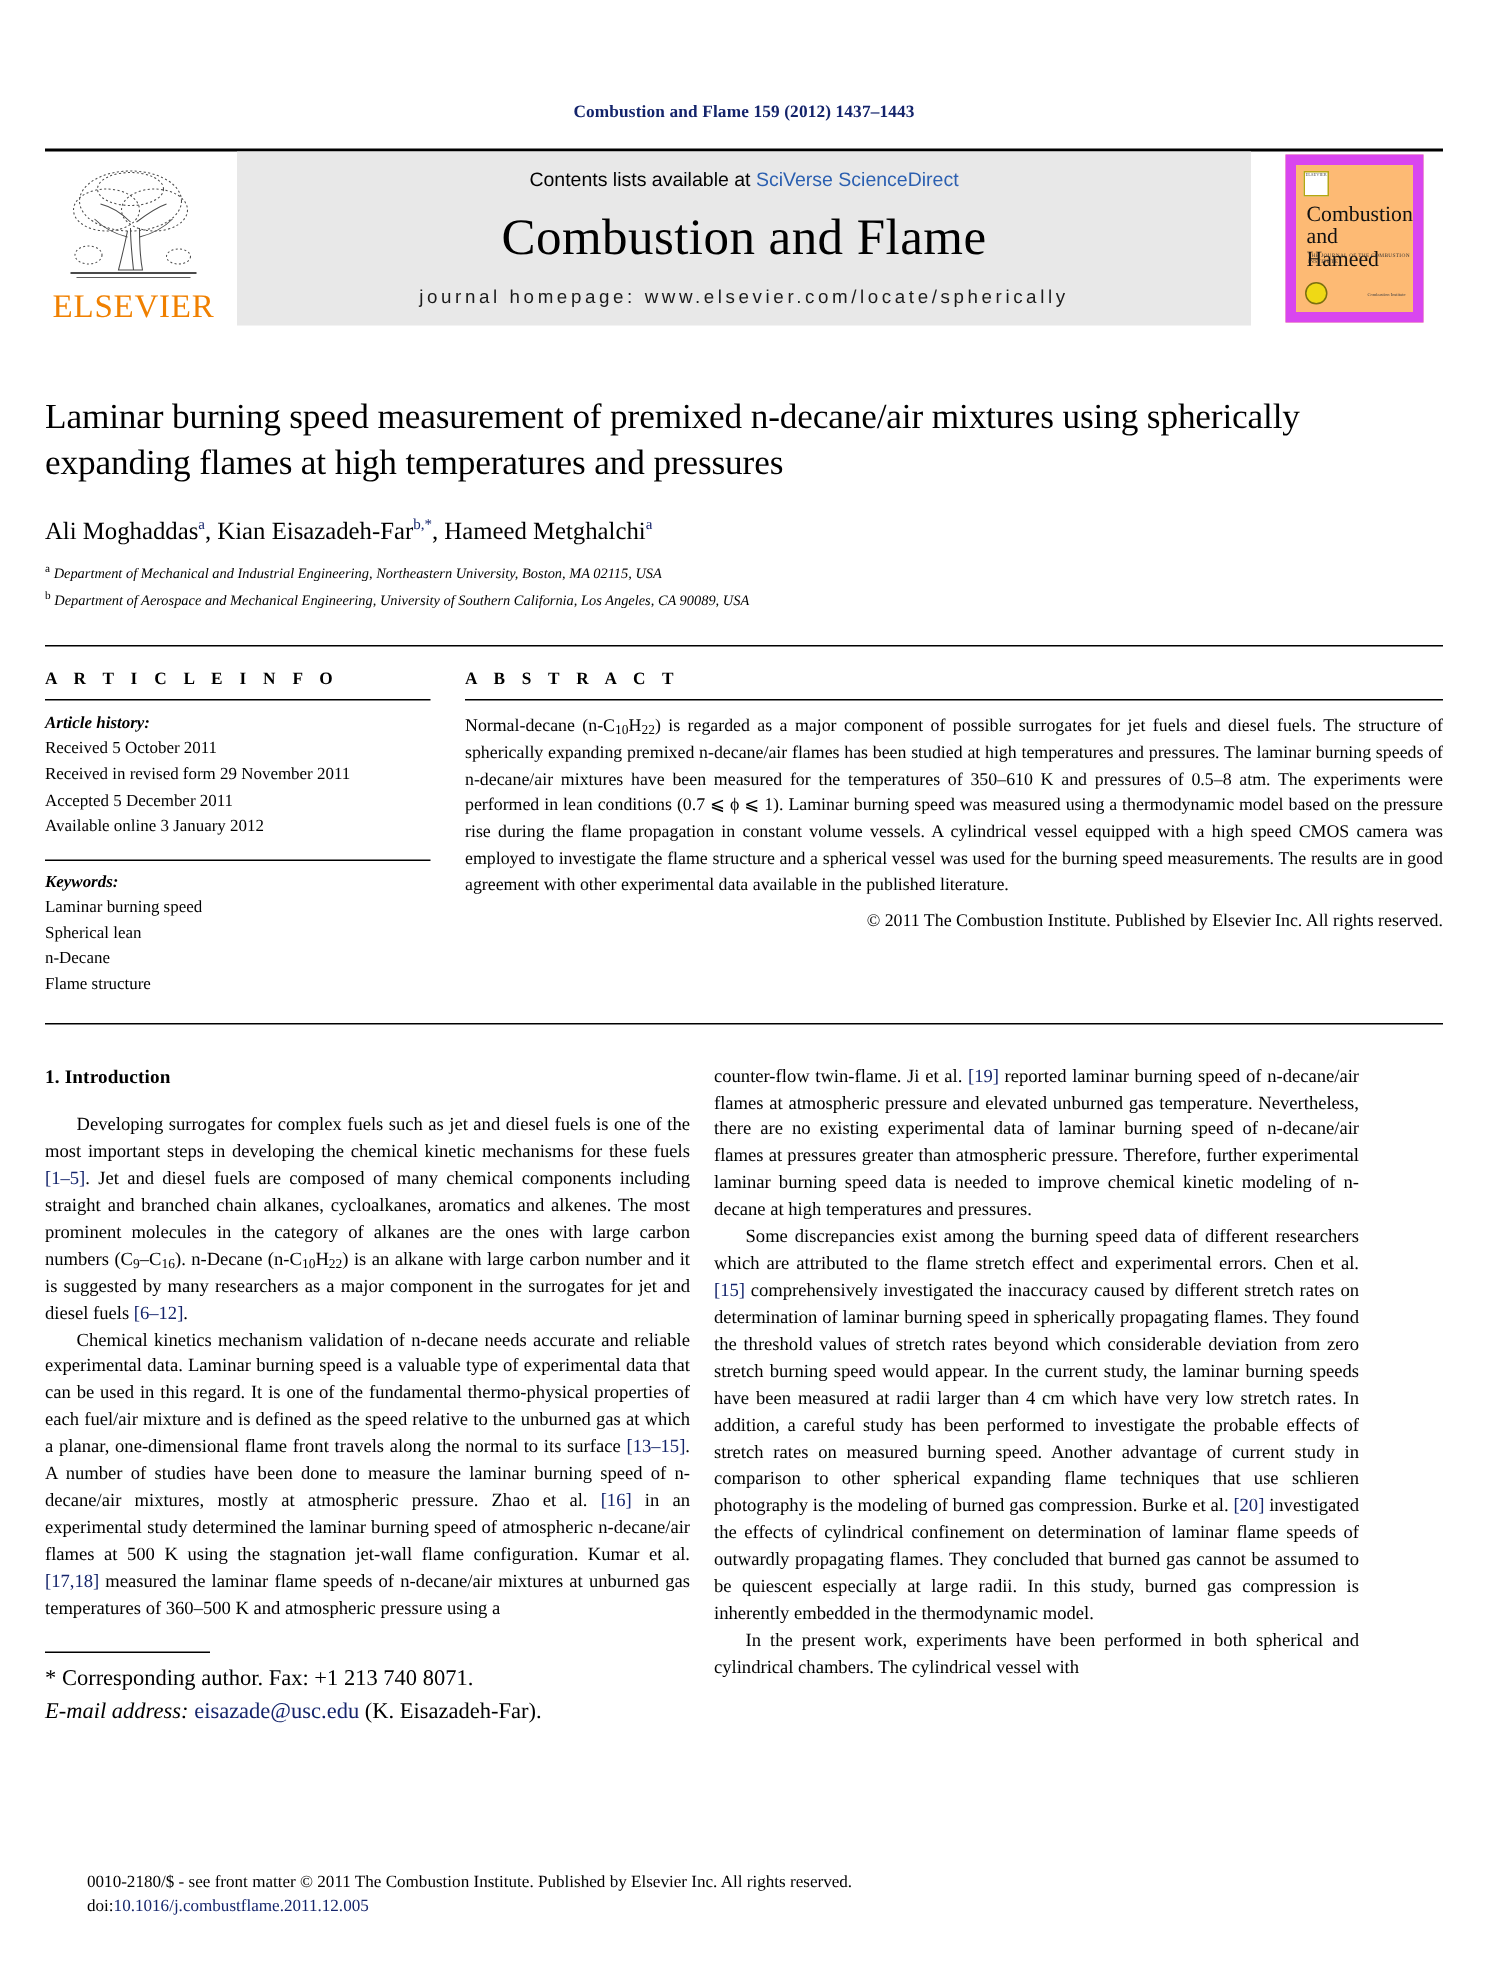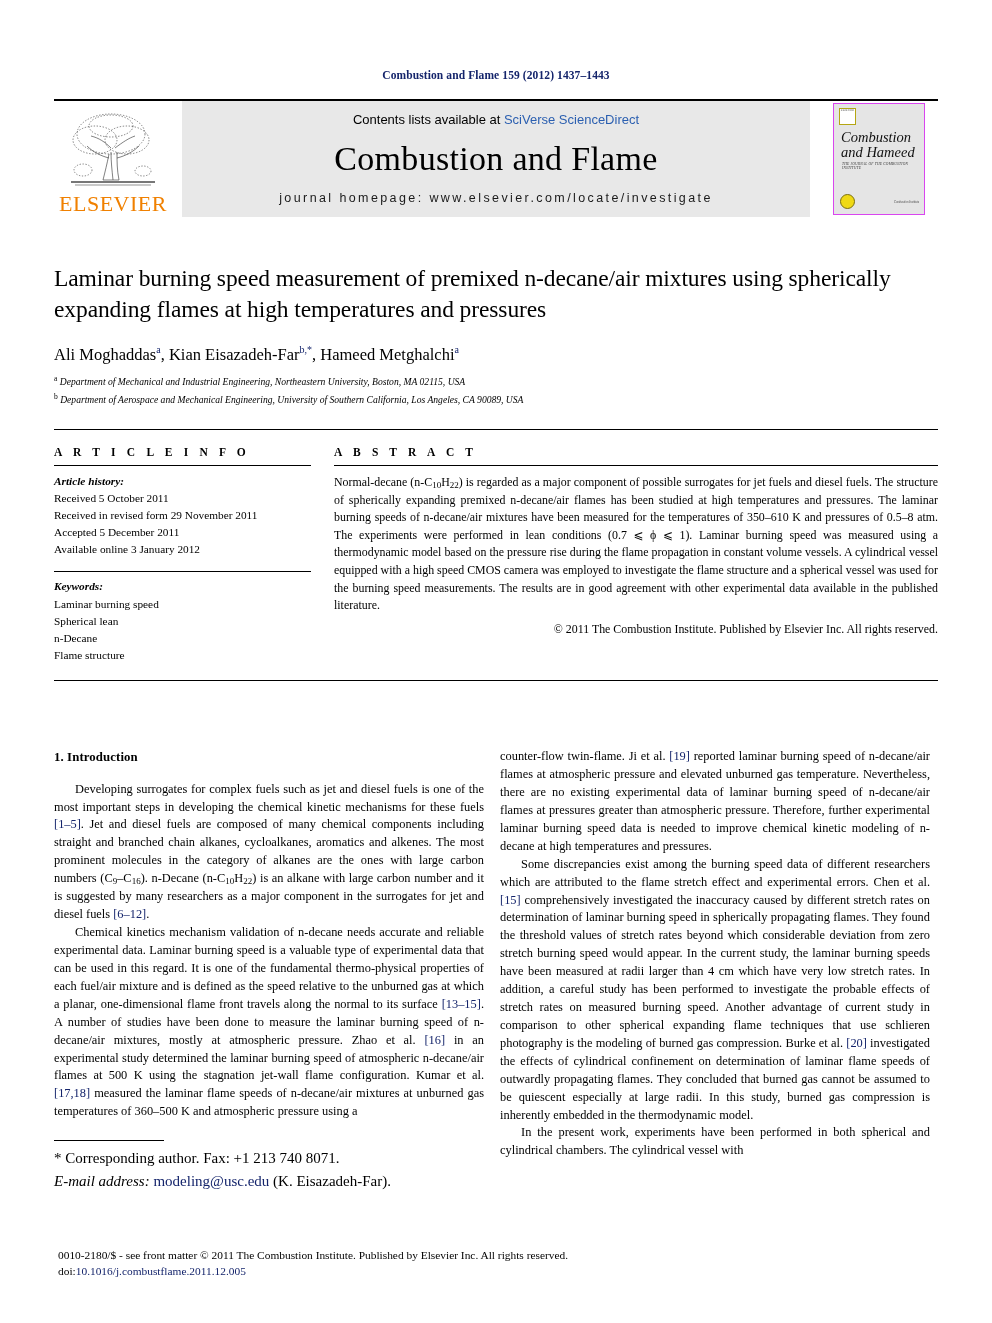--- a/index.html
+++ b/index.html
@@ -13,21 +13,21 @@
     font-family: "Liberation Serif", serif;
     color: #000000;
     position: relative;
     overflow: hidden;
   }
   .page {
     width: 992px;
     height: 1323px;
     position: relative;
     box-sizing: border-box;
-    padding: 0 54px;
+    padding: 0 30px;
   }
 
   
   .running-head {
     text-align: center;
     font-family: "Liberation Serif", serif;
     font-size: 11.5px;
     font-weight: bold;
     color: #14246b;
     padding-top: 69px;
@@ -97,26 +97,25 @@
   .mast-cover {
     width: 118px;
     flex: 0 0 118px;
     display: flex;
     align-items: center;
     justify-content: center;
   }
   .cover-img {
     width: 92px;
     height: 112px;
-    background: #e5e5e5;
-    border: 1px solid #d946ef;
+    background: #fdba74;
+    border: 7px solid #d946ef;
     position: relative;
     box-sizing: border-box;
     overflow: hidden;
-    font-style: italic;
   }
   .cover-els {
     position: absolute; top: 4px; left: 5px;
     width: 15px; height: 15px;
     background: #ffffff;
     border: 1px solid #b5a613;
     font-size: 3px;
     color: #555;
     text-align: center;
     line-height: 1.1;
@@ -240,21 +239,20 @@
     margin-top: 26px;
     position: relative;
   }
   .bcol {
     width: 430px;
     flex: 0 0 430px;
     font-family: "Liberation Serif", serif;
     font-size: 12.4px;
     line-height: 1.445;
     text-align: justify;
-    margin-top: 41px;
   }
   .bcol.right { margin-left: 16px; }
   .h2 {
     font-size: 12.8px;
     font-weight: bold;
     margin: 0 0 14px 0;
     text-align: left;
     letter-spacing: 0.1px;
   }
   .para { margin: 0; text-indent: 21px; }
@@ -319,21 +317,21 @@
         </g>
       </svg>
       <div class="elsevier-word">ELSEVIER</div>
     </div>
 
     <div class="mast-center">
       <div class="contents-line">
         <span>Contents lists available at </span><a class="sd-link" href="#" style="text-decoration:none">SciVerse ScienceDirect</a>
       </div>
       <div class="journal-title">Combustion and Flame</div>
-      <div class="homepage-line">journal homepage: www.elsevier.com/locate/investigate</div>
+      <div class="homepage-line">journal homepage: www.elsevier.com/locate/spherically</div>
     </div>
 
     <div class="mast-cover">
       <div class="cover-img">
         <div class="cover-els">ELSEVIER</div>
         <div class="cover-title">
           <div>Combustion</div>
           <div>and Hameed</div>
         </div>
         <div class="cover-sub">THE JOURNAL OF THE COMBUSTION INSTITUTE</div>
@@ -391,21 +389,21 @@
     <div class="bcol left">
       <div class="h2">1. Introduction</div>
       <p class="para">Developing surrogates for complex fuels such as jet and diesel fuels is one of the most important steps in developing the chemical kinetic mechanisms for these fuels <span class="ref">[1–5]</span>. Jet and diesel fuels are composed of many chemical components including straight and branched chain alkanes, cycloalkanes, aromatics and alkenes. The most prominent molecules in the category of alkanes are the ones with large carbon numbers (C<sub class="subsc">9</sub>–C<sub class="subsc">16</sub>). n-Decane (n-C<sub class="subsc">10</sub>H<sub class="subsc">22</sub>) is an alkane with large carbon number and it is suggested by many researchers as a major component in the surrogates for jet and diesel fuels <span class="ref">[6–12]</span>.</p>
       <p class="para">Chemical kinetics mechanism validation of n-decane needs accurate and reliable experimental data. Laminar burning speed is a valuable type of experimental data that can be used in this regard. It is one of the fundamental thermo-physical properties of each fuel/air mixture and is defined as the speed relative to the unburned gas at which a planar, one-dimensional flame front travels along the normal to its surface <span class="ref">[13–15]</span>. A number of studies have been done to measure the laminar burning speed of n-decane/air mixtures, mostly at atmospheric pressure. Zhao et al. <span class="ref">[16]</span> in an experimental study determined the laminar burning speed of atmospheric n-decane/air flames at 500 K using the stagnation jet-wall flame configuration. Kumar et al. <span class="ref">[17,18]</span> measured the laminar flame speeds of n-decane/air mixtures at unburned gas temperatures of 360–500 K and atmospheric pressure using a</p>
 
       <div class="footnote-wrap">
         <div class="fn-rule"></div>
         <div class="footnote">* Corresponding author. Fax: +1 213 740 8071.</div>
         <div class="footnote">
           <span class="em">E-mail address:</span>
-          <a class="mail" href="#" style="text-decoration:none">modeling@usc.edu</a>
+          <a class="mail" href="#" style="text-decoration:none">eisazade@usc.edu</a>
           <span>(K. Eisazadeh-Far).</span>
         </div>
       </div>
     </div>
 
     <div class="bcol right">
       <p class="para" style="text-indent:0">counter-flow twin-flame. Ji et al. <span class="ref">[19]</span> reported laminar burning speed of n-decane/air flames at atmospheric pressure and elevated unburned gas temperature. Nevertheless, there are no existing experimental data of laminar burning speed of n-decane/air flames at pressures greater than atmospheric pressure. Therefore, further experimental laminar burning speed data is needed to improve chemical kinetic modeling of n-decane at high temperatures and pressures.</p>
       <p class="para">Some discrepancies exist among the burning speed data of different researchers which are attributed to the flame stretch effect and experimental errors. Chen et al. <span class="ref">[15]</span> comprehensively investigated the inaccuracy caused by different stretch rates on determination of laminar burning speed in spherically propagating flames. They found the threshold values of stretch rates beyond which considerable deviation from zero stretch burning speed would appear. In the current study, the laminar burning speeds have been measured at radii larger than 4 cm which have very low stretch rates. In addition, a careful study has been performed to investigate the probable effects of stretch rates on measured burning speed. Another advantage of current study in comparison to other spherical expanding flame techniques that use schlieren photography is the modeling of burned gas compression. Burke et al. <span class="ref">[20]</span> investigated the effects of cylindrical confinement on determination of laminar flame speeds of outwardly propagating flames. They concluded that burned gas cannot be assumed to be quiescent especially at large radii. In this study, burned gas compression is inherently embedded in the thermodynamic model.</p>
       <p class="para">In the present work, experiments have been performed in both spherical and cylindrical chambers. The cylindrical vessel with</p>
     </div>

